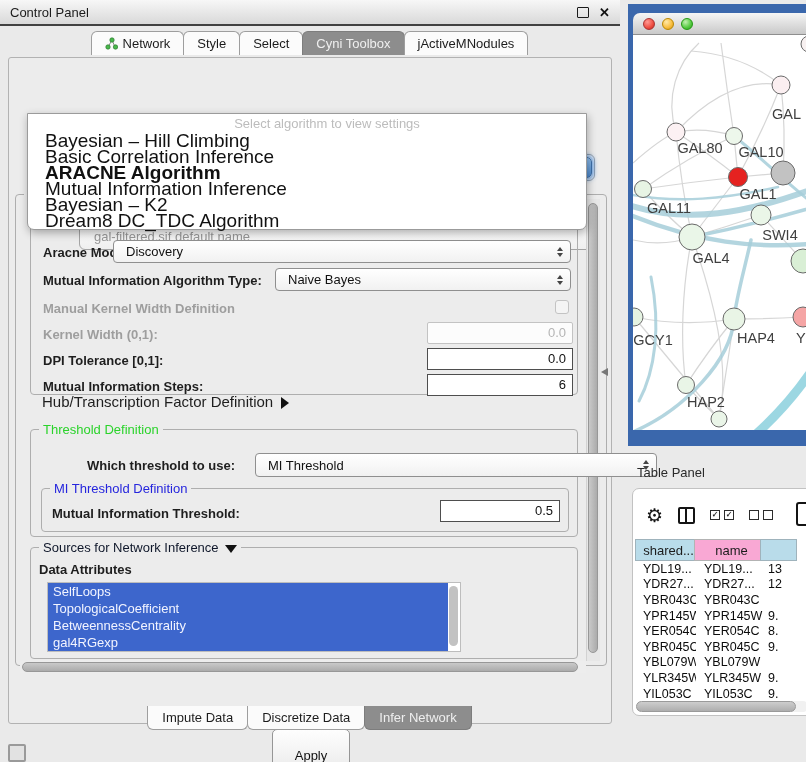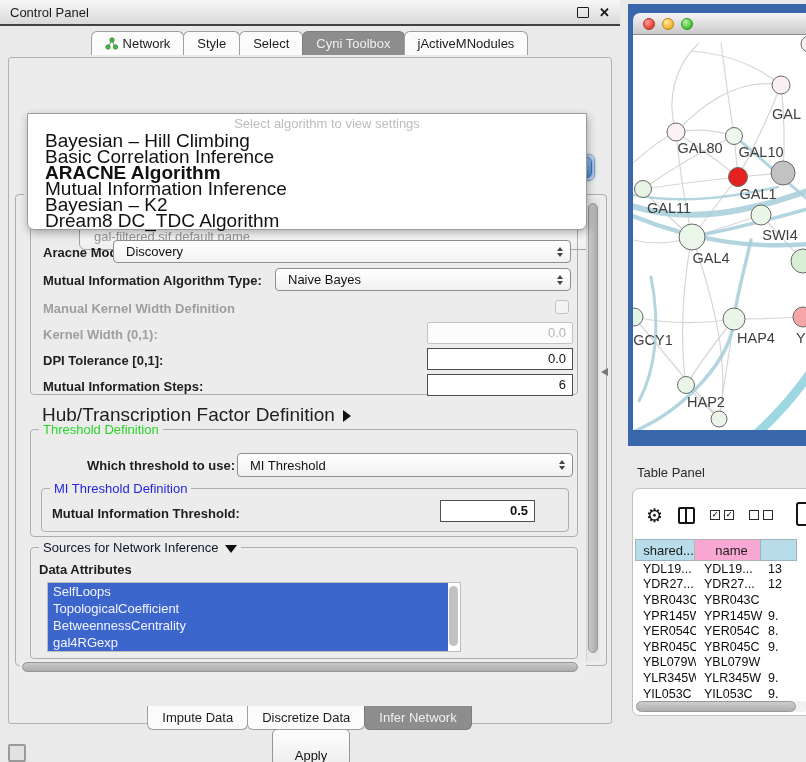--- a/index.html
+++ b/index.html
@@ -216,40 +216,40 @@
           <span class="lbl dis" style="left:12px;top:107px;">Kernel Width (0,1):</span>
           <span class="tfield dis" style="left:396px;top:102px;width:146px;height:22px;">0.0</span>
 
           <span class="lbl" style="left:12px;top:133px;">DPI Tolerance [0,1]:</span>
           <span class="tfield" style="left:396px;top:128px;width:146px;height:22px;">0.0</span>
 
           <span class="lbl" style="left:12px;top:159px;">Mutual Information Steps:</span>
           <span class="tfield" style="left:396px;top:154px;width:146px;height:22px;">6</span>
         </div>
 
-        <span class="lbl" style="left:26px;top:209px;font-weight:normal;font-size:19px;">
+        <span class="lbl" style="left:26px;top:198px;font-weight:normal;font-size:15px;">
           <span>Hub/Transcription Factor Definition</span><span class="tri-right"></span>
         </span>
 
         <div class="gbox" style="left:14px;top:234px;width:548px;height:108px;">
           <span class="gtitle green">Threshold Definition</span>
 
           <span class="lbl" style="left:56px;top:28px;">Which threshold to use:</span>
-          <div class="combo" style="left:206px;top:23px;width:336px;height:24px;">
+          <div class="combo" style="left:224px;top:23px;width:402px;height:24px;">
             <span>MI Threshold</span>
             <span class="spin">
                 <span class="up"></span>
                 <span class="dn"></span>
               </span>
           </div>
 
           <div class="gbox" style="left:10px;top:58px;width:528px;height:44px;">
             <span class="gtitle blue">MI Threshold Definition</span>
             <span class="lbl" style="left:10px;top:17px;">Mutual Information Threshold:</span>
-            <span class="tfield" style="left:398px;top:11px;width:95px;height:22px;font-weight:bold;">0.5</span>
+            <span class="tfield" style="left:398px;top:11px;width:120px;height:22px;">0.5</span>
           </div>
         </div>
 
         <div class="gbox" style="left:14px;top:352px;width:548px;height:112px;">
           <span class="gtitle">
             <span>Sources for Network Inference</span><span class="tri-down"></span>
           </span>
           <span class="lbl" style="left:8px;top:14px;">Data Attributes</span>
           <div class="attr-list" style="left:16px;top:34px;width:414px;height:70px;">
             <div>

